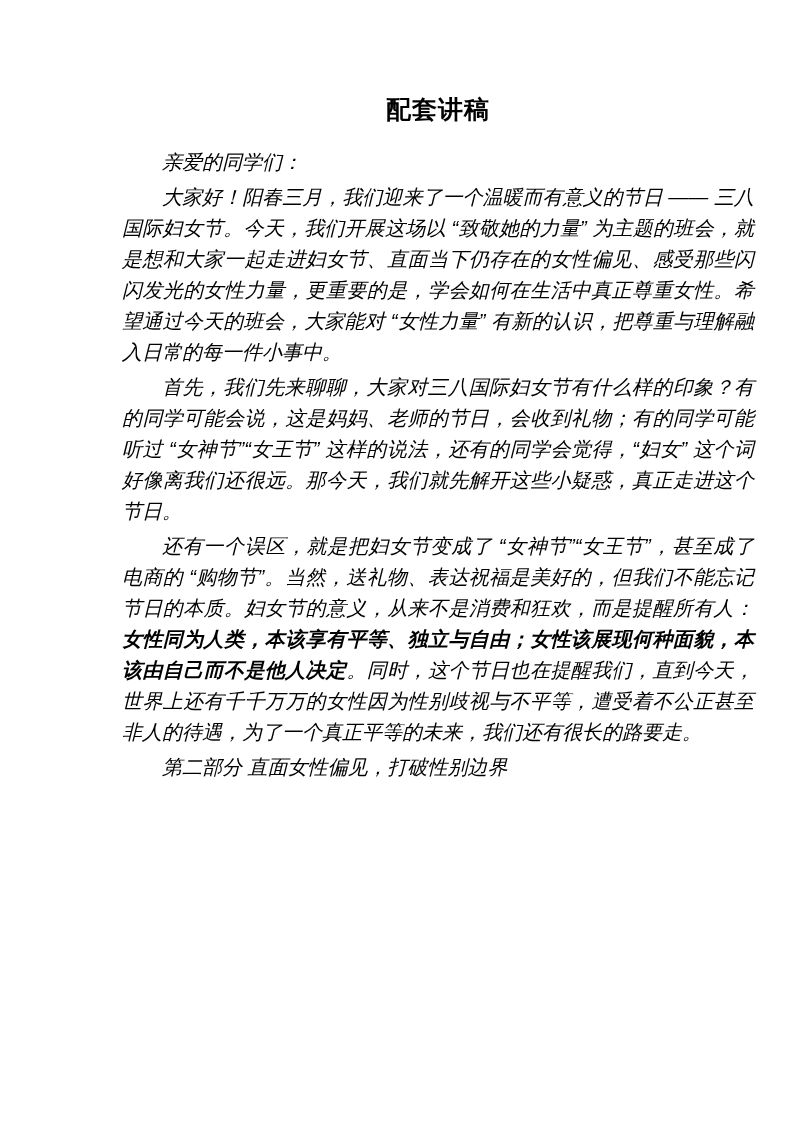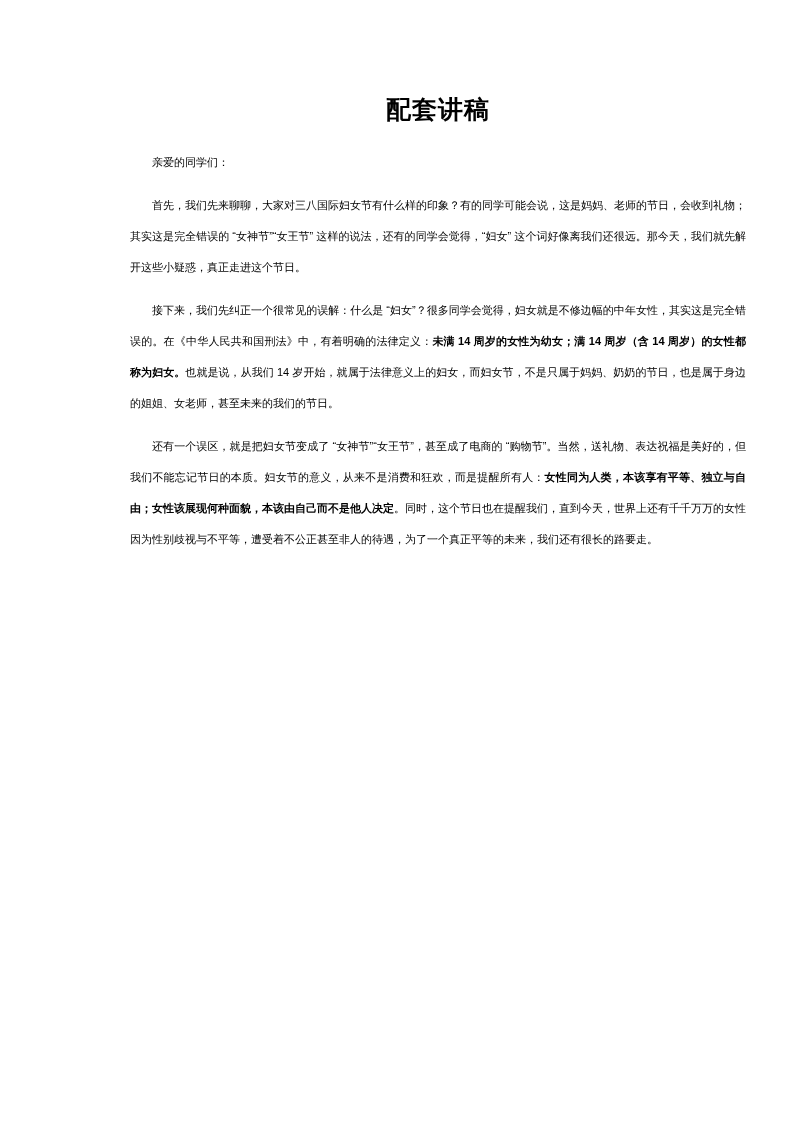--- a/index.html
+++ b/index.html
@@ -24,36 +24,38 @@
   }
   .doc-title {
     margin: 0 0 21px 0;
     font-size: 25px;
     font-weight: bold;
     line-height: 34px;
     text-align: center;
     letter-spacing: 1px;
   }
   .doc-par {
-    margin: 12px;
-    font-size: 11px;
+    margin: 4px;
+    font-size: 20px;
     line-height: 31px;
     text-align: justify;
     text-indent: 2em;
     word-break: break-all;
+    font-style: italic;
   }
   .run { font-weight: normal; }
   .run.bold { font-weight: bold; }
 </style>
 </head>
 <body>
 
 <div class="page">
   <div class="content">
     <h1 class="doc-title">配套讲稿</h1>
     <div>
         <p class="doc-par"><span class="run">亲爱的同学们：</span></p>
-        <p class="doc-par"><span class="run">首先，我们先来聊聊，大家对三八国际妇女节有什么样的印象？有的同学可能会说，这是妈妈、老师的节日，会收到礼物；其实这是完全错误的 “女神节”“女王节” 这样的说法，还有的同学会觉得，“妇女” 这个词好像离我们还很远。那今天，我们就先解开这些小疑惑，真正走进这个节日。</span></p>
-        <p class="doc-par"><span class="run">接下来，我们先纠正一个很常见的误解：什么是 “妇女”？很多同学会觉得，妇女就是不修边幅的中年女性，其实这是完全错误的。在《中华人民共和国刑法》中，有着明确的法律定义：</span><span class="run bold">未满 14 周岁的女性为幼女；满 14 周岁（含 14 周岁）的女性都称为妇女。</span><span class="run">也就是说，从我们 14 岁开始，就属于法律意义上的妇女，而妇女节，不是只属于妈妈、奶奶的节日，也是属于身边的姐姐、女老师，甚至未来的我们的节日。</span></p>
+        <p class="doc-par"><span class="run">大家好！阳春三月，我们迎来了一个温暖而有意义的节日 —— 三八国际妇女节。今天，我们开展这场以 “致敬她的力量” 为主题的班会，就是想和大家一起走进妇女节、直面当下仍存在的女性偏见、感受那些闪闪发光的女性力量，更重要的是，学会如何在生活中真正尊重女性。希望通过今天的班会，大家能对 “女性力量” 有新的认识，把尊重与理解融入日常的每一件小事中。</span></p>
+        <p class="doc-par"><span class="run">首先，我们先来聊聊，大家对三八国际妇女节有什么样的印象？有的同学可能会说，这是妈妈、老师的节日，会收到礼物；有的同学可能听过 “女神节”“女王节” 这样的说法，还有的同学会觉得，“妇女” 这个词好像离我们还很远。那今天，我们就先解开这些小疑惑，真正走进这个节日。</span></p>
         <p class="doc-par"><span class="run">还有一个误区，就是把妇女节变成了 “女神节”“女王节”，甚至成了电商的 “购物节”。当然，送礼物、表达祝福是美好的，但我们不能忘记节日的本质。妇女节的意义，从来不是消费和狂欢，而是提醒所有人：</span><span class="run bold">女性同为人类，本该享有平等、独立与自由；女性该展现何种面貌，本该由自己而不是他人决定</span><span class="run">。同时，这个节日也在提醒我们，直到今天，世界上还有千千万万的女性因为性别歧视与不平等，遭受着不公正甚至非人的待遇，为了一个真正平等的未来，我们还有很长的路要走。</span></p>
+        <p class="doc-par"><span class="run">第二部分 直面女性偏见，打破性别边界</span></p>
       </div>
   </div>
 </div>
 
 </body></html>

